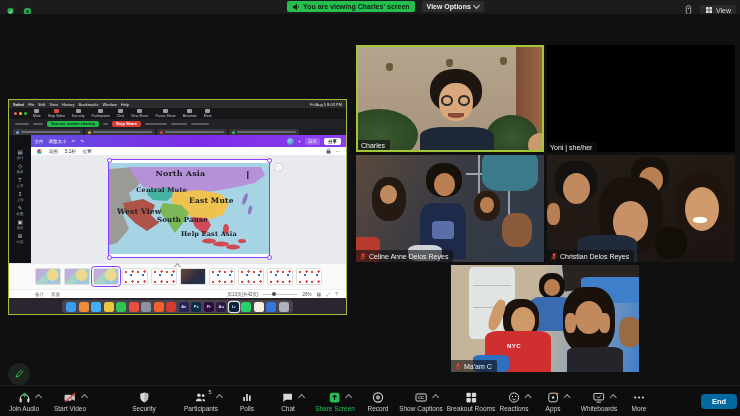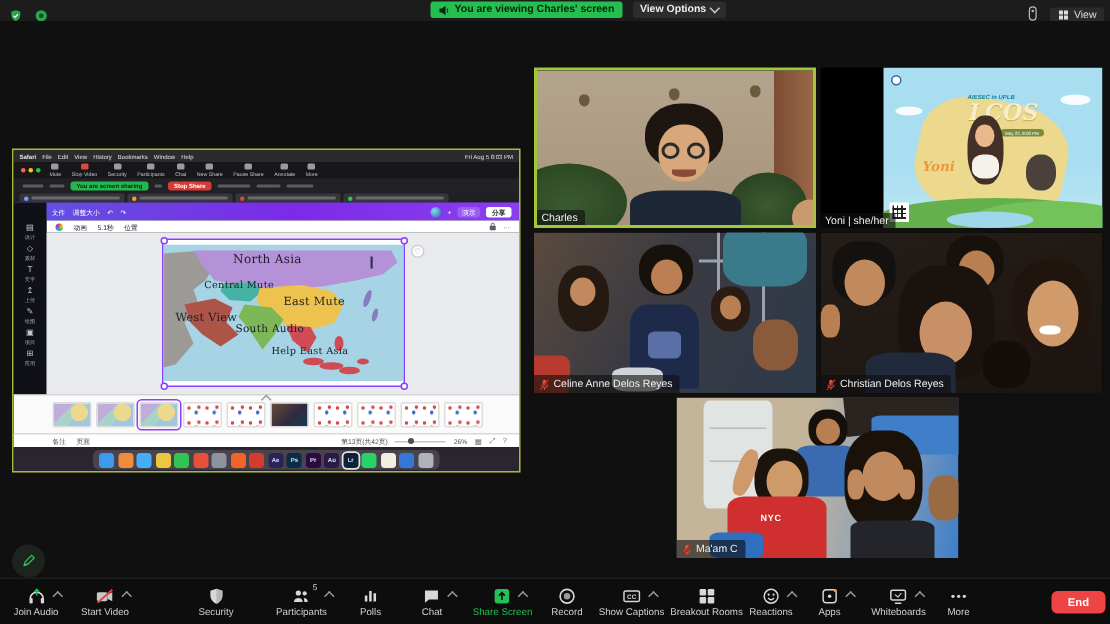--- a/index.html
+++ b/index.html
@@ -68,21 +68,21 @@
            display:flex;flex-direction:column;align-items:center;padding-top:14px;box-sizing:border-box;gap:3px;}
   .sb-item{display:flex;flex-direction:column;align-items:center;gap:1px;width:22px;}
   .sb-ico{font-size:5.5px;color:#c3c7d4;line-height:6px;}
   .sb-lab{font-size:3.5px;color:#9ba0b0;}
   #canvas{position:absolute;left:22px;top:55px;width:315px;height:108px;background:#e9eaee;}
   #slide{position:absolute;left:77px;top:4px;width:160px;height:97px;background:#fff;
          border:1.5px solid #8b3dff;box-sizing:content-box;}
   #slide svg{position:absolute;left:0;top:3px;}
   .handle{position:absolute;width:3px;height:3px;border-radius:50%;background:#fff;
           border:1px solid #8b3dff;z-index:5;}
-  .map-label{position:absolute;font-family:"DejaVu Serif",serif;font-weight:normal;color:#1d1d26;
+  .map-label{position:absolute;font-family:"DejaVu Serif",serif;font-weight:bold;color:#1d1d26;
              white-space:nowrap;letter-spacing:.2px;z-index:4;}
   #heartbtn{position:absolute;left:243px;top:8px;width:9px;height:9px;border-radius:50%;
             background:#fff;border:1px solid #cfcfd4;color:#8a8f98;font-size:5px;line-height:9px;
             text-align:center;padding:0;}
   #filmstrip{top:163px;height:26px;background:#fafafb;border-top:1px solid #e8e8ea;
              display:flex;align-items:center;gap:3px;padding:0 0 0 26px;box-sizing:border-box;}
   .strip-chev{position:absolute;left:166px;top:164px;width:4px;height:4px;
               border-left:1px solid #9a9a9e;border-top:1px solid #9a9a9e;transform:rotate(45deg);}
   .thumb{width:24px;height:15px;border-radius:1.5px;background:#fff;border:.5px solid #ddd;
          flex:none;position:relative;overflow:hidden;}
@@ -151,21 +151,21 @@
             border-top:1px solid #1f1f1f;}
   .ctl{position:absolute;top:5px;transform:translateX(-50%);display:flex;flex-direction:column;
        align-items:center;gap:1px;background:none;border:none;padding:0;color:#cfcfcf;
        font-family:"Liberation Sans",sans-serif;}
   .icorow{position:relative;height:13px;display:flex;align-items:center;}
   .clab{font-size:6.5px;color:#cfcfcf;white-space:nowrap;}
   .clab.green{color:#25bf57;}
   .chev{position:absolute;left:calc(100% + 5px);top:4px;width:4px;height:4px;
         border-left:1px solid #9a9a9a;border-top:1px solid #9a9a9a;transform:rotate(45deg);}
   .cnt{position:absolute;left:calc(100% + 0px);top:-2px;font-size:5.5px;color:#d8d8d8;font-weight:normal;}
-  #endbtn{position:absolute;left:701px;top:8px;width:36px;height:15px;background:#ef4444;border:none;
+  #endbtn{position:absolute;left:701px;top:8px;width:36px;height:15px;background:#0369a1;border:none;
           border-radius:4px;color:#fff;font-size:7.5px;font-weight:bold;font-family:"Liberation Sans",sans-serif;}
   #annotate-fab{position:absolute;left:8px;top:349px;width:22px;height:22px;border-radius:50%;
                 background:#1d231d;border:none;display:flex;align-items:center;justify-content:center;}
   .frame-line{position:absolute;background:#9aa3ad;}
 </style>
 </head>
 <body>
 
 <div id="app">
 
@@ -383,21 +383,21 @@
             <ellipse cx="133" cy="78" rx="4" ry="2" fill="#d04b56"></ellipse>
             <ellipse cx="117" cy="66" rx="3" ry="5" fill="#d04b56"></ellipse>
             <ellipse cx="136" cy="36" rx="2" ry="6" fill="#8a7ac0" transform="rotate(20 136 36)"></ellipse>
             <ellipse cx="141" cy="47" rx="1.8" ry="4.5" fill="#8a7ac0" transform="rotate(15 141 47)"></ellipse>
             <rect x="138" y="8" width="1.5" height="8" fill="#335"></rect>
           </svg>
           <span class="map-label" style="left:29%;top:8%;font-size:8px">North Asia</span>
           <span class="map-label" style="left:17%;top:27%;font-size:6.5px">Central Mute</span>
           <span class="map-label" style="left:50%;top:37%;font-size:7.5px">East Mute</span>
           <span class="map-label" style="left:5%;top:48%;font-size:7.5px">West View</span>
-          <span class="map-label" style="left:30%;top:57%;font-size:7px">South Audio</span>
+          <span class="map-label" style="left:30%;top:57%;font-size:7px">South Pause</span>
           <span class="map-label" style="left:45%;top:72%;font-size:6.5px">Help East Asia</span>
           <i class="handle" style="left:-2.5px;top:-2.5px"></i>
             <i class="handle" style="right:-2.5px;top:-2.5px"></i>
           <i class="handle" style="left:-2.5px;bottom:-2.5px"></i>
             <i class="handle" style="right:-2.5px;bottom:-2.5px"></i>
         </div>
         <button id="heartbtn">♡</button>
       </div>
       <div id="filmstrip" class="row">
           <div class="thumb map"></div>
@@ -465,40 +465,20 @@
         <div class="blob" style="left:90px;top:66px;width:16px;height:5px;background:#8a4a3a;border-radius:0 0 50% 50%"></div>
         <div class="blob" style="left:62px;top:80px;width:74px;height:30px;border-radius:30% 30% 0 0;background:#1e2736"></div>
         <div class="blob" style="left:170px;top:86px;width:24px;height:24px;background:#c89a6e"></div>
       </div>
       <div class="vlabel">
         <span>Charles</span>
       </div>
     </div>
 
     <div class="tile" style="left:547px;top:31px">
-      <div id="poster">
-        <i class="cloud" style="left:8px;top:26px;width:18px;height:6px"></i>
-        <i class="cloud" style="left:118px;top:18px;width:20px;height:7px"></i>
-        <div id="sand"></div>
-        <span class="p-org">AIESEC in UPLB</span>
-        <span class="p-title">LCOS</span>
-        <span class="p-date">May 22, 8:00 PM</span>
-        <div class="p-girl-hair"></div>
-          <div class="p-girl-face"></div>
-          <div class="p-girl-top"></div>
-        <div class="p-bear"></div>
-        <div id="hills"></div>
-          <div id="hills2"></div>
-          <div id="pond"></div>
-        <span class="p-name">Yoni</span>
-        <div class="p-qr">
-            <i></i>
-          </div>
-        <div class="p-logo"></div>
-      </div>
       <div class="vlabel">
         <span>Yoni | she/her</span>
       </div>
     </div>
 
     <div class="tile" style="left:356px;top:141px">
       <div class="scene" style="background:linear-gradient(120deg,#5a4a3e,#3a3a42 45%,#2e3a4a)">
         <i class="frame-line" style="left:122px;top:0;width:2px;height:58px"></i>
         <i class="frame-line" style="left:152px;top:0;width:2px;height:62px"></i>
         <i class="frame-line" style="left:110px;top:18px;width:70px;height:2px"></i>

